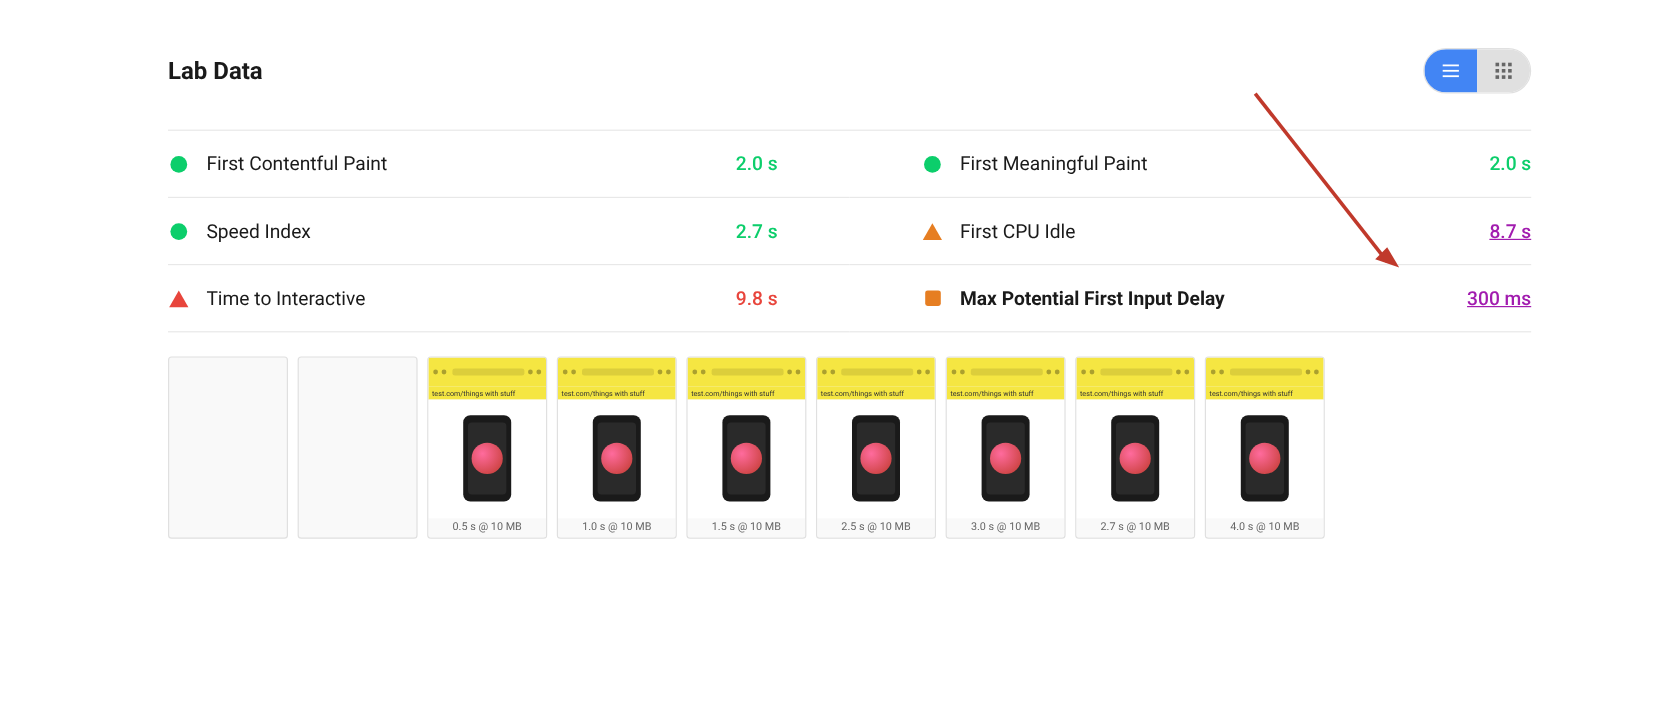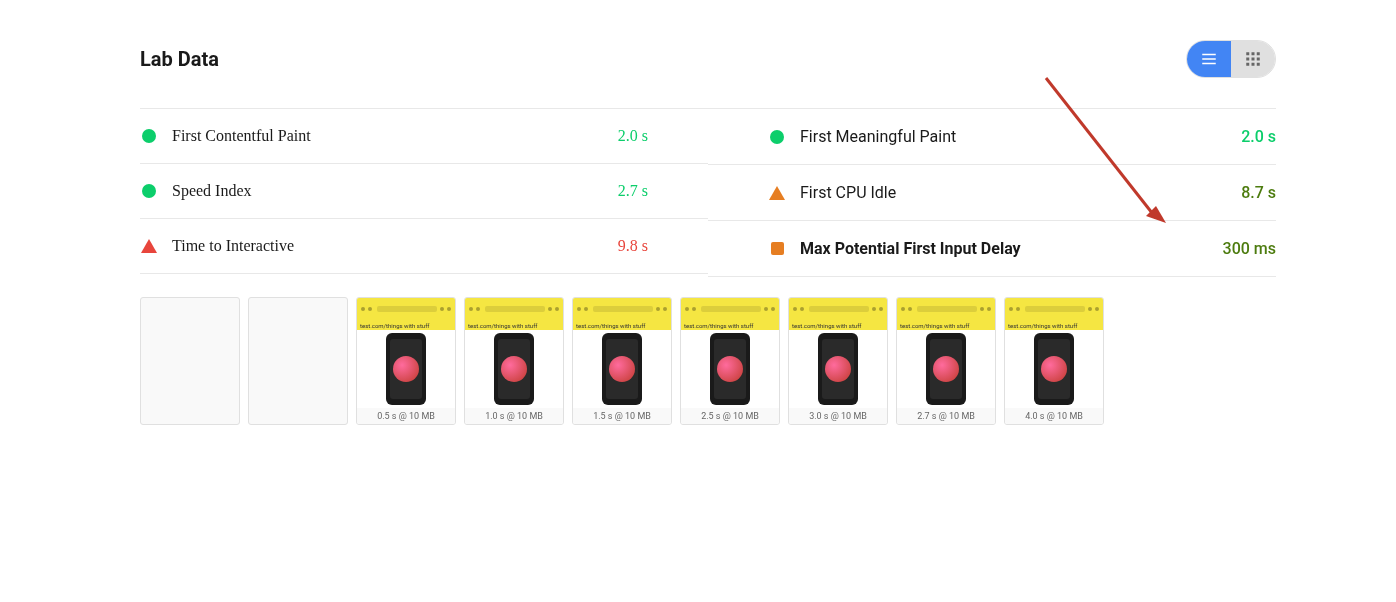--- a/index.html
+++ b/index.html
@@ -55,21 +55,20 @@
       border-top: 1px solid #e8e8e8;
     }
     .metric-row {
       display: flex;
       align-items: center;
       padding: 18px 0;
       border-bottom: 1px solid #e8e8e8;
     }
     .metric-row.left {
       padding-right: 60px;
-      font-family: Liberation Serif, serif;
     }
     .metric-row.right {
       padding-left: 60px;
       border-left: none;
     }
     .metric-icon {
       width: 18px;
       height: 18px;
       flex-shrink: 0;
       margin-right: 14px;
@@ -107,21 +106,21 @@
       font-size: 16px;
       color: #1a1a1a;
       font-weight: 400;
       flex: 1;
     }
     .metric-value {
       font-size: 16px;
       font-weight: 500;
     }
     .value-green { color: #0cce6b; }
-    .value-orange { color: #4d7c0f; }
+    .value-orange { color: #a21caf; text-decoration: underline; }
     .value-red { color: #e8453c; }
 
     
     .arrow-annotation {
       position: absolute;
       top: 68px;
       right: 210px;
       width: 160px;
       height: 170px;
       pointer-events: none;
@@ -130,21 +129,21 @@
     
     .filmstrip-section {
       margin-top: 20px;
       display: flex;
       gap: 8px;
       align-items: flex-end;
       padding-left: 0;
     }
     .filmstrip-frame {
       width: 100px;
-      height: 128px;
+      height: 152px;
       border: 1px solid #e0e0e0;
       border-radius: 3px;
       overflow: hidden;
       background: #f9f9f9;
       flex-shrink: 0;
     }
     .filmstrip-frame-inner {
       width: 100%;
       height: 100%;
       display: flex;

